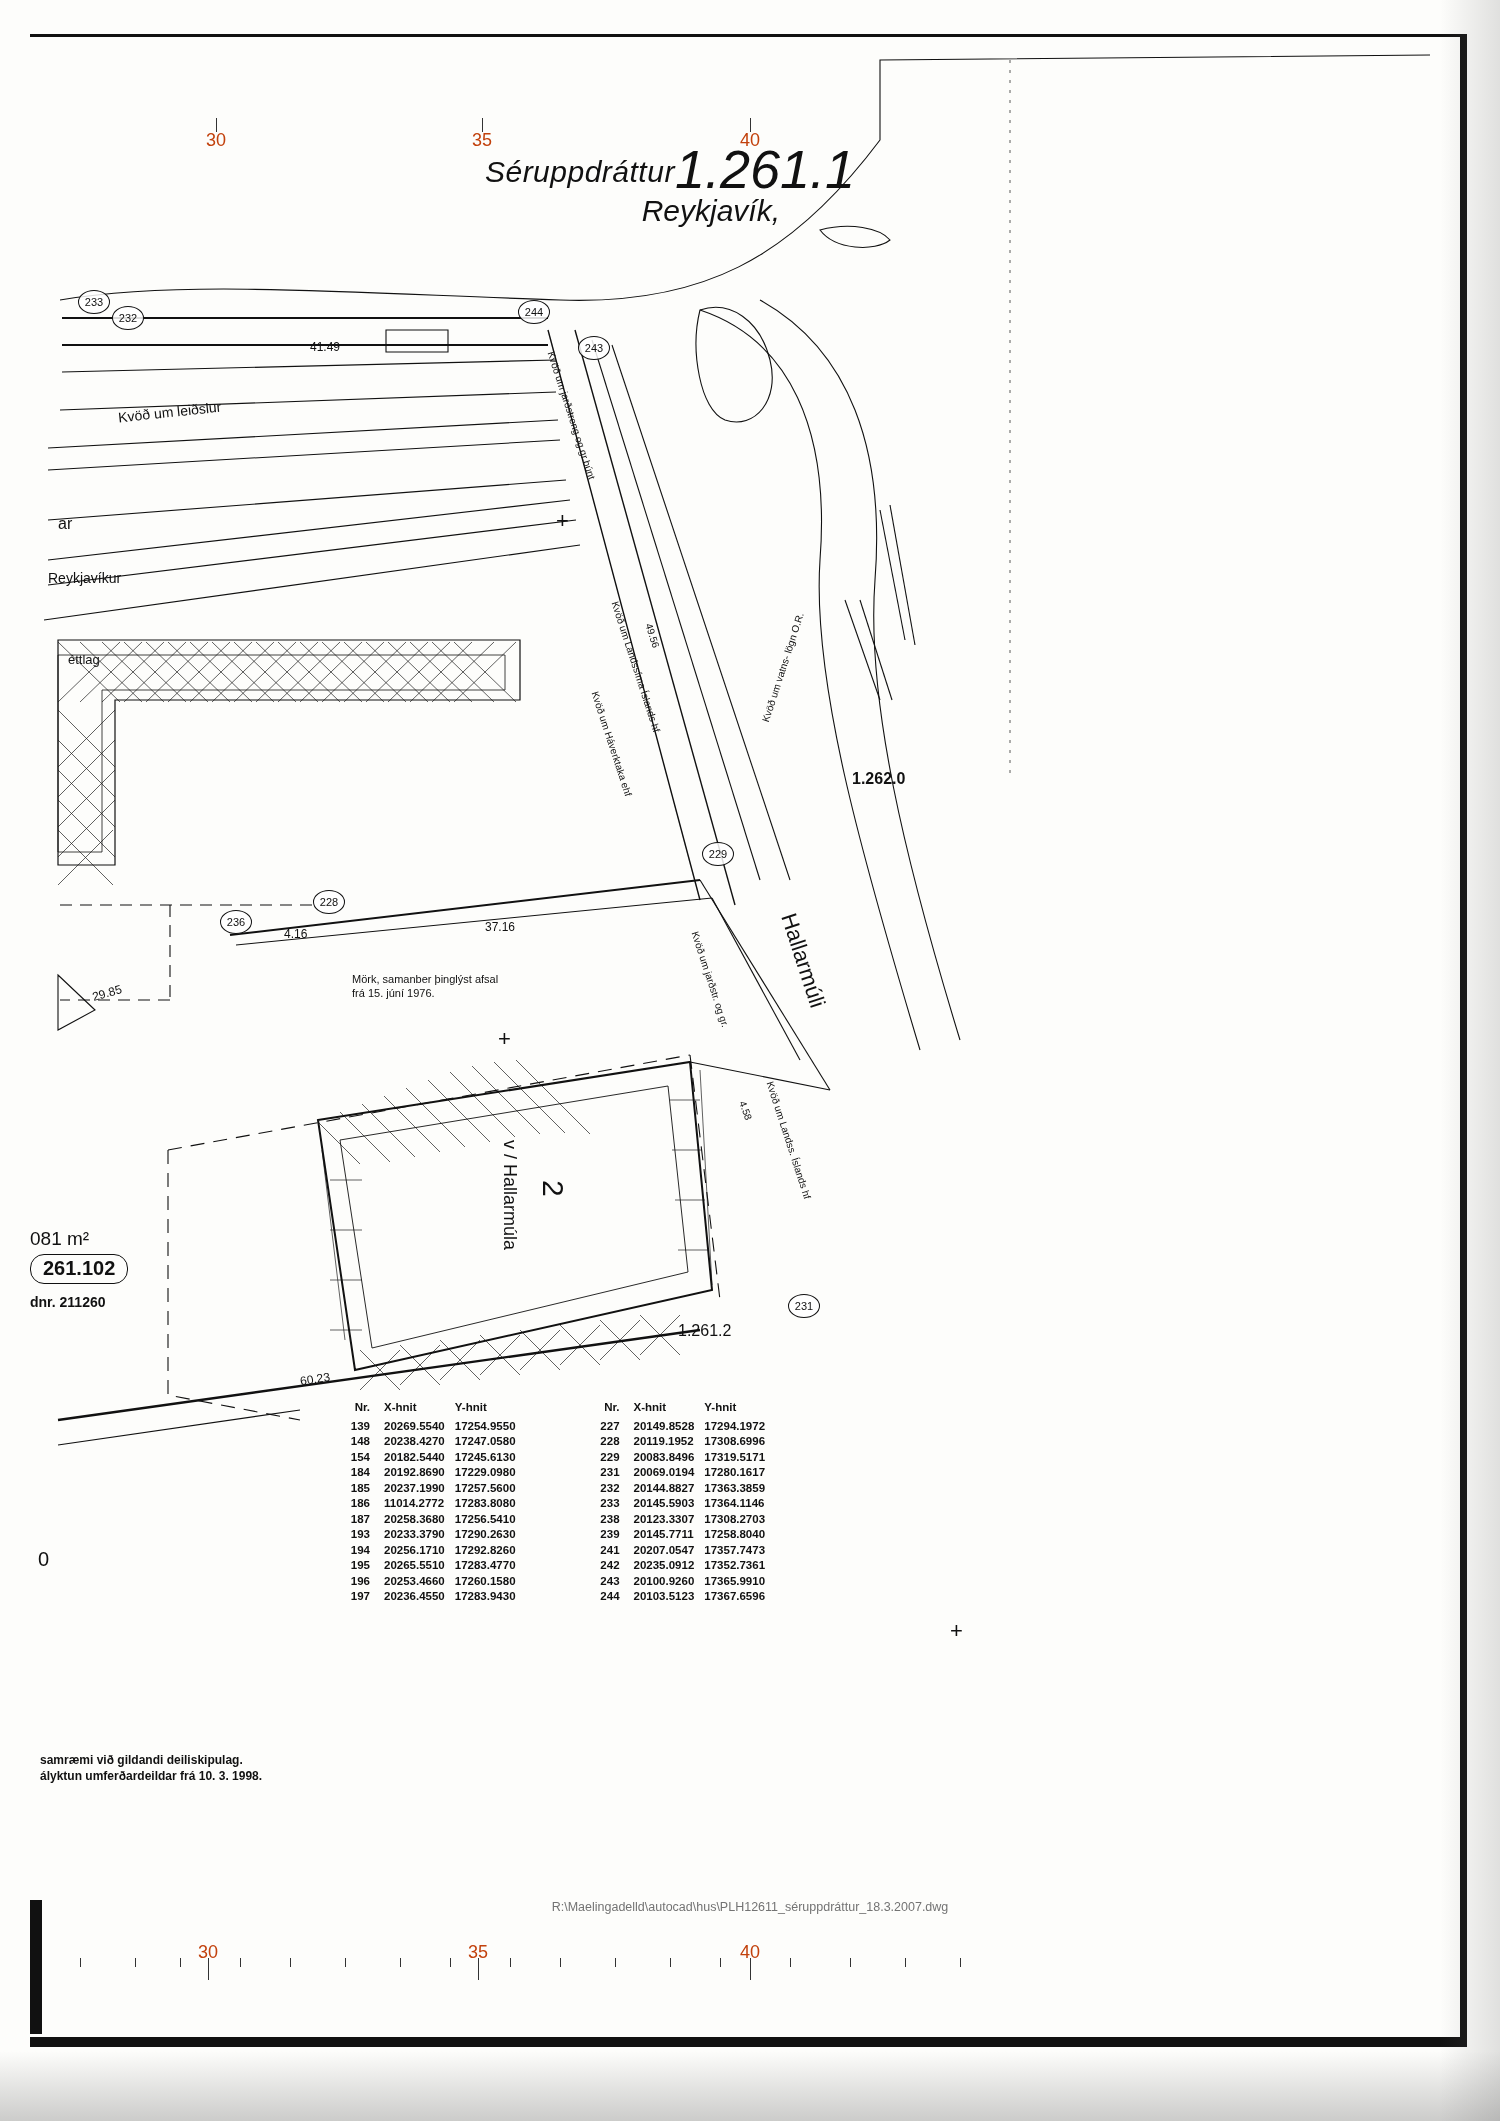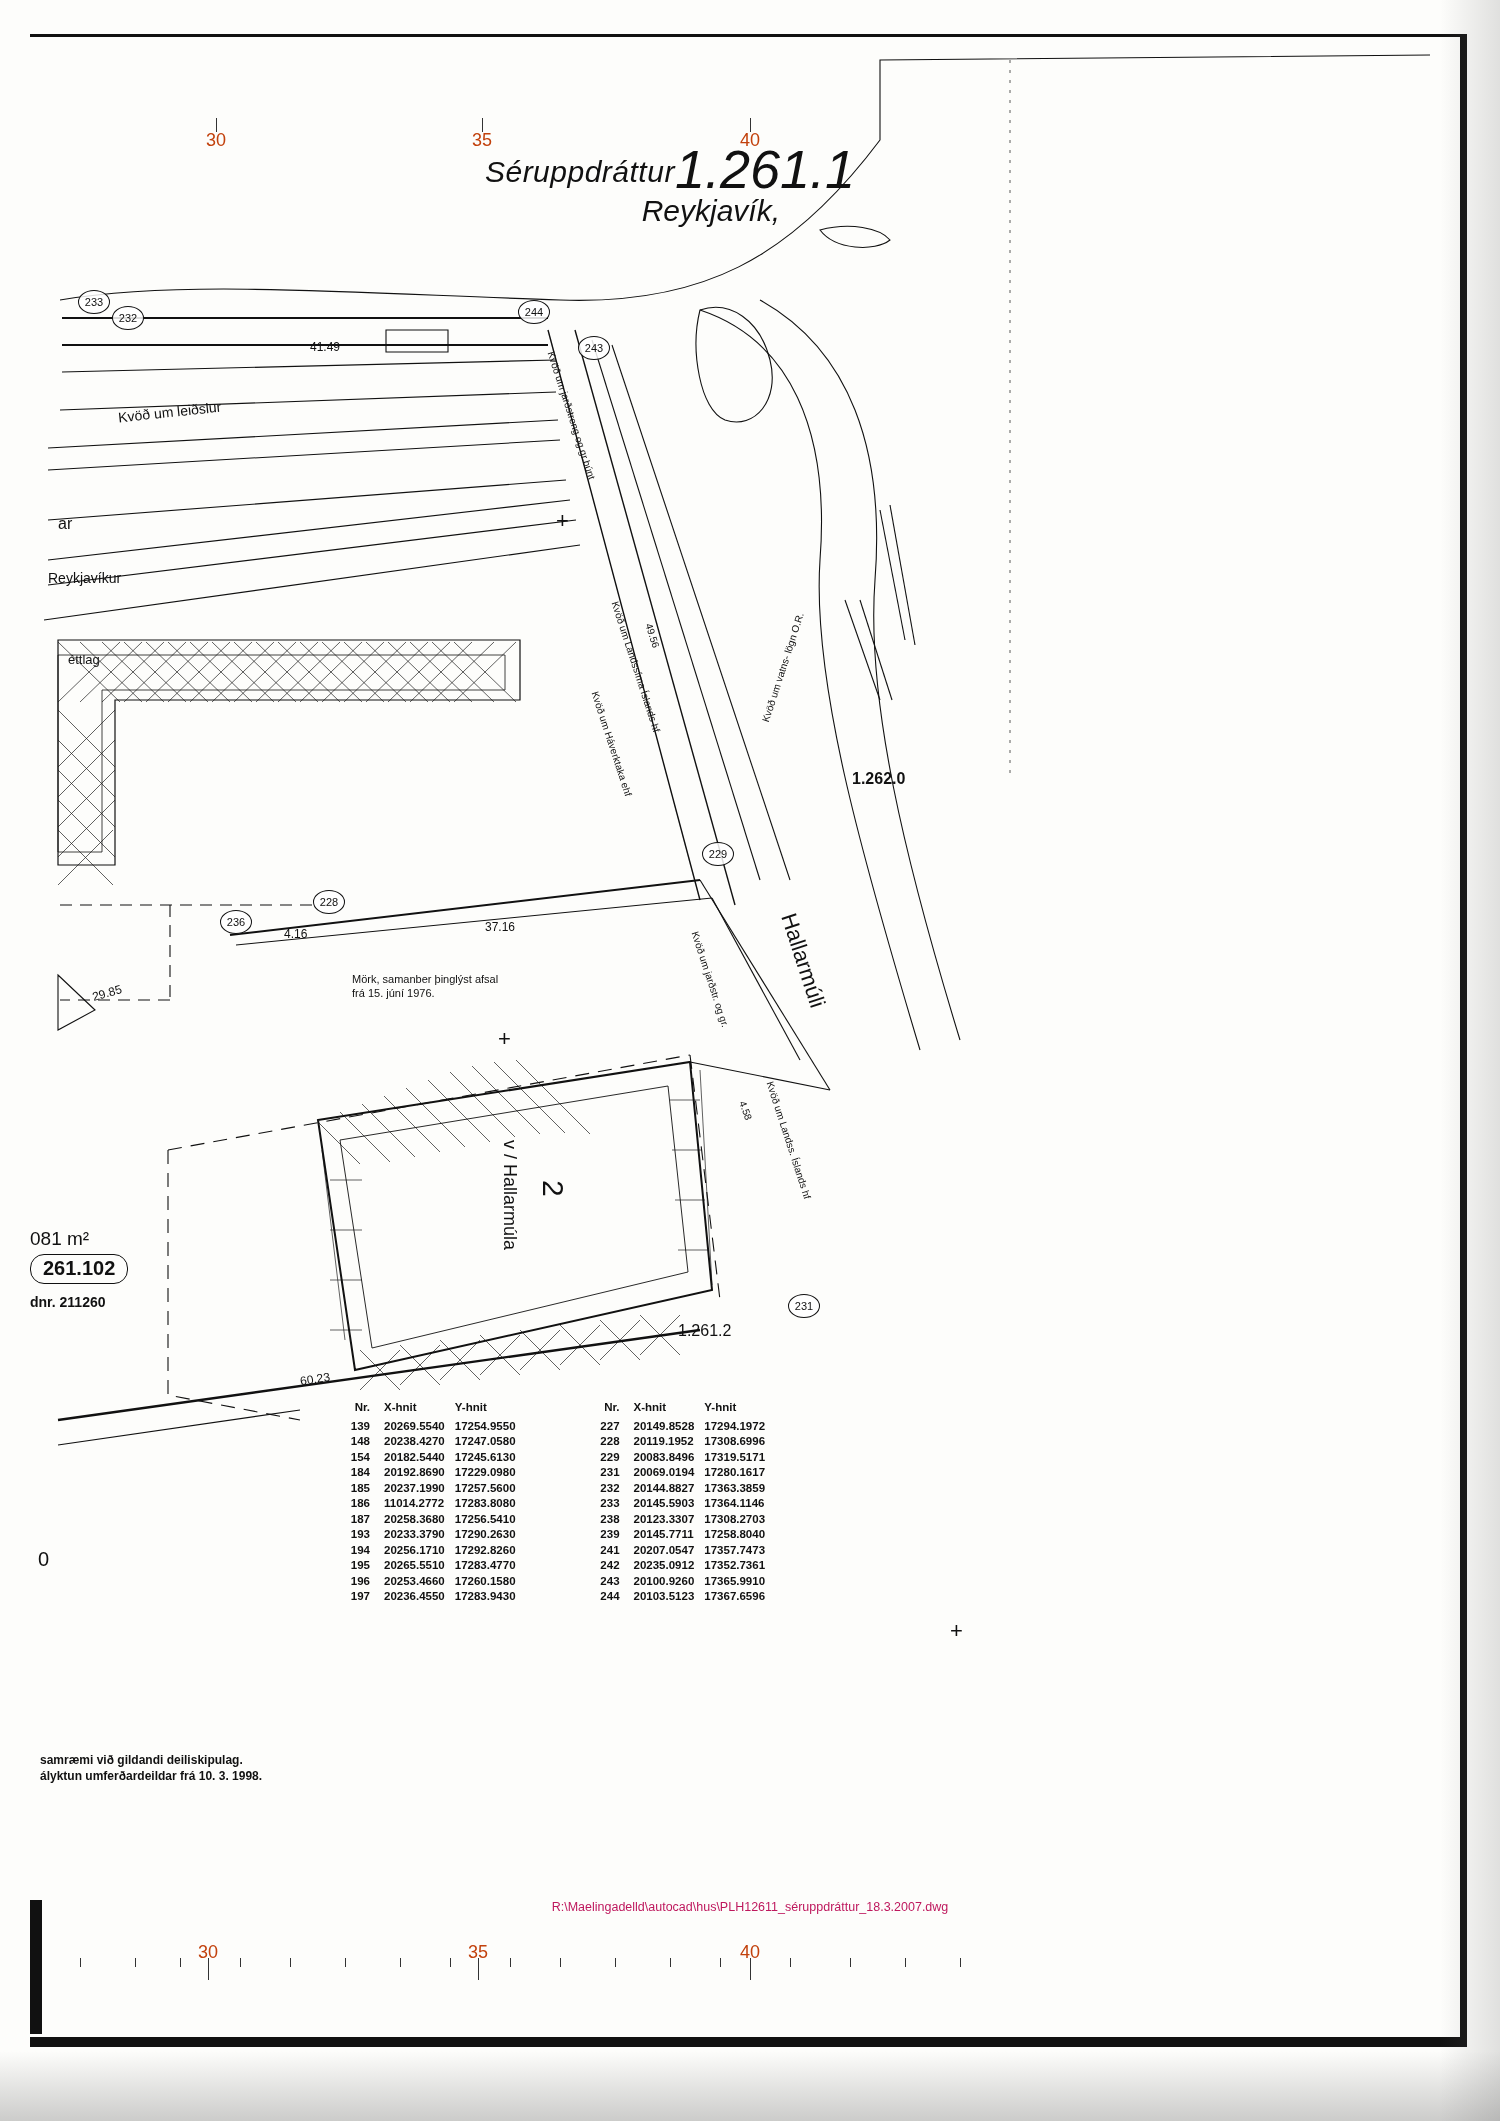--- a/index.html
+++ b/index.html
@@ -185,21 +185,21 @@
     line-height: 16px;
     margin-top: 36px;
   }
 
   .filepath {
     position: absolute;
     left: 0; top: 1900px;
     width: 1500px;
     text-align: center;
     font-size: 12.5px;
-    color: #be185d;
+    color: #737373;
   }
 
   .plus {
     position: absolute;
     font-size: 22px;
     color: #111;
     line-height: 1;
   }
 
   .zero-mark {

